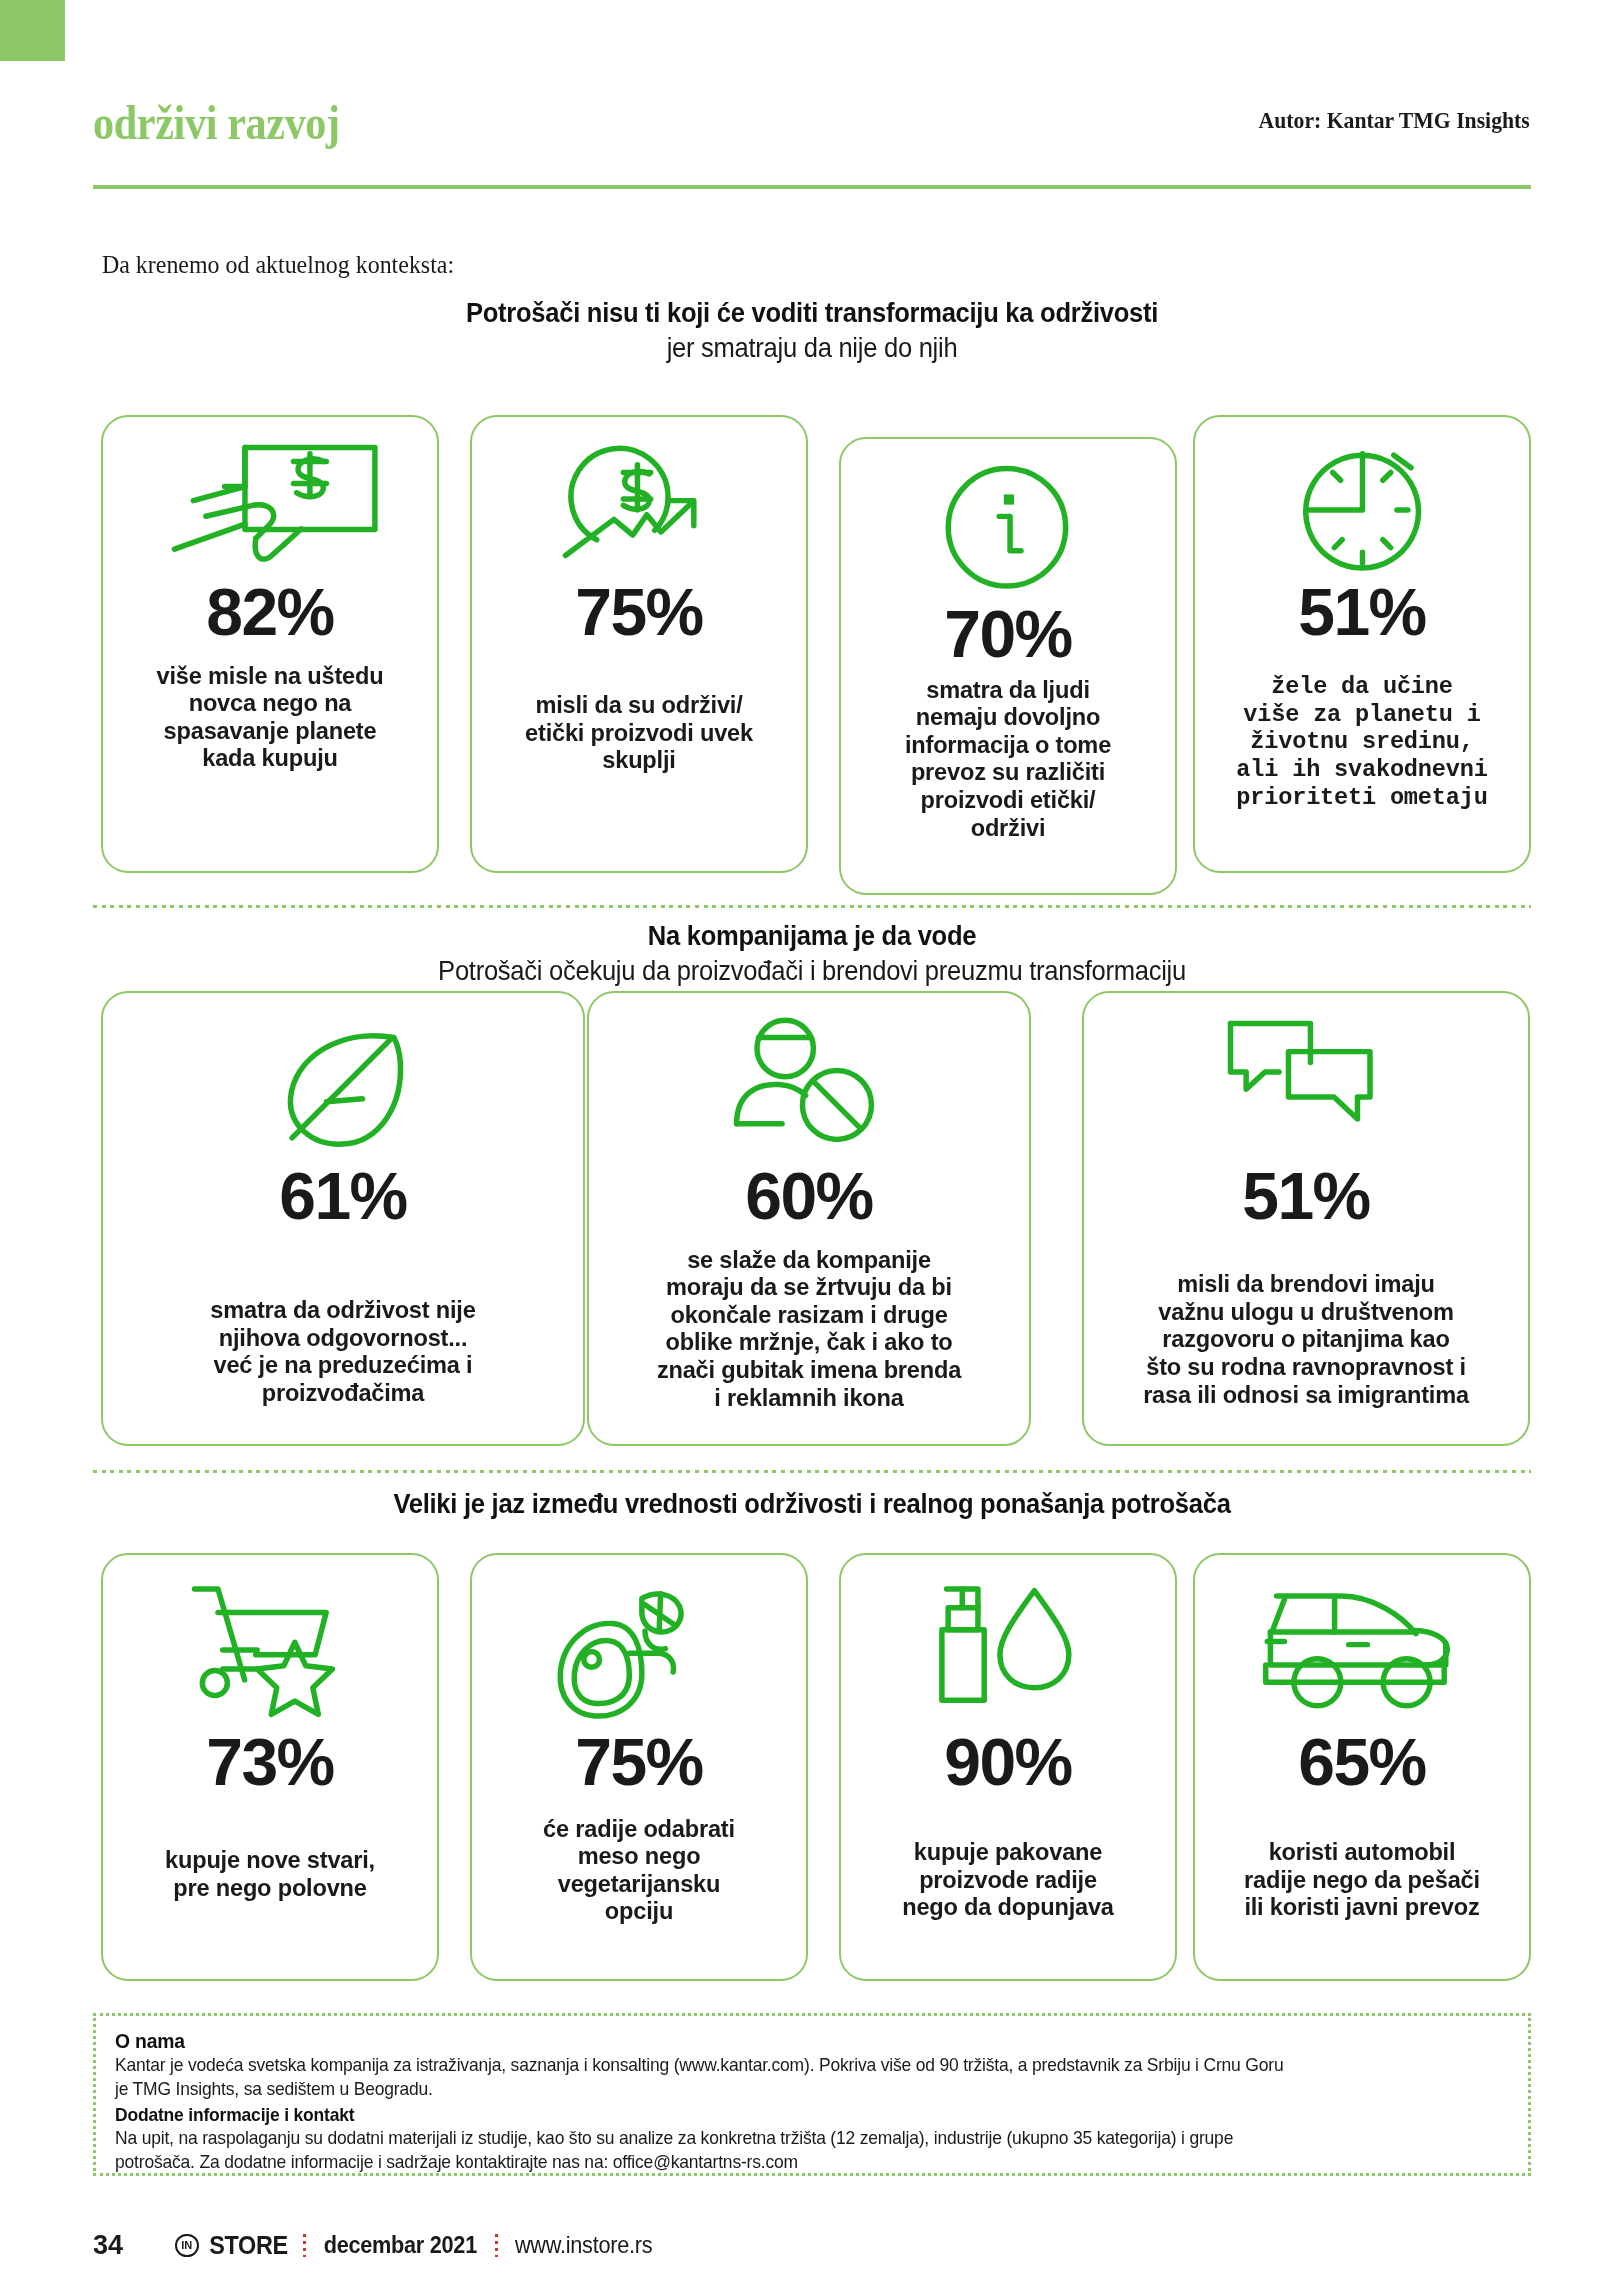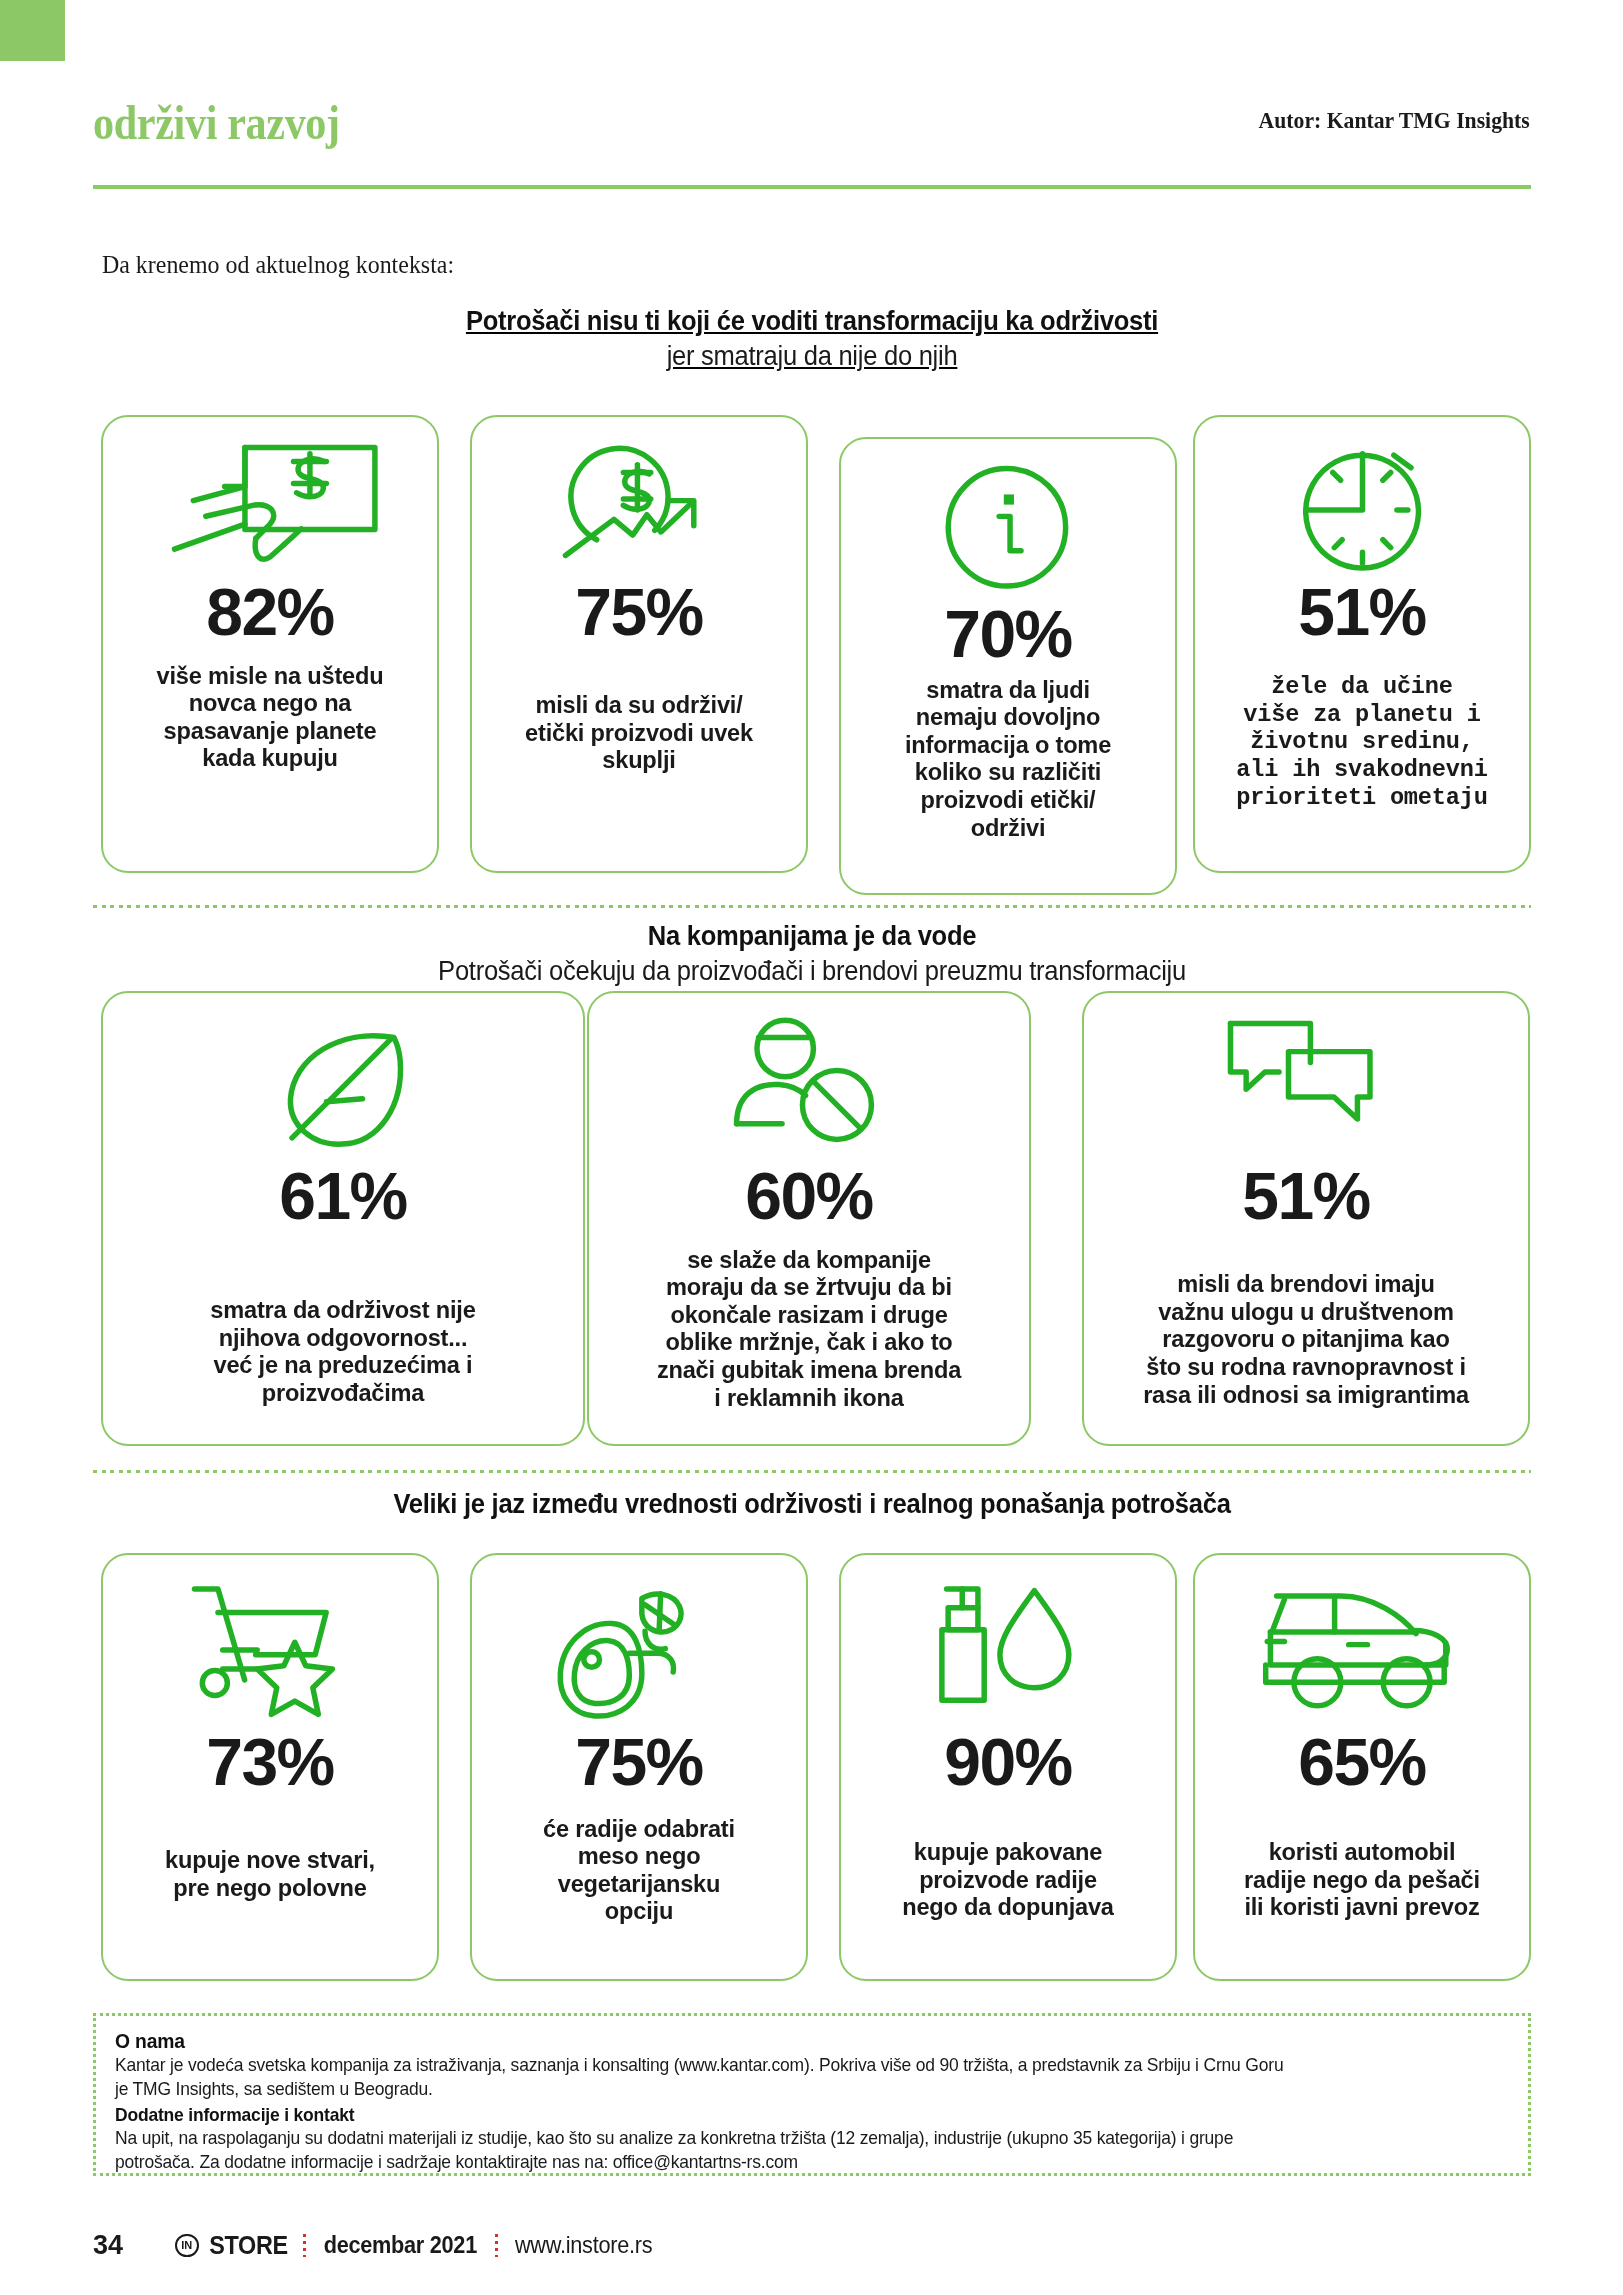--- a/index.html
+++ b/index.html
@@ -268,21 +268,21 @@
   <div class="corner-block"></div>
 
   <div class="header">
     <div class="header-title">održivi razvoj</div>
     <div class="header-author">Autor: Kantar TMG Insights</div>
   </div>
   <div class="header-rule"></div>
 
   <div class="intro">Da krenemo od aktuelnog konteksta:</div>
 
-  <div class="sec-head" style="top:305px;text-decoration:underline;">
+  <div class="sec-head" style="top:297px;">
     <span class="line1">Potrošači nisu ti koji će voditi transformaciju ka održivosti</span>
     <span class="line2">jer smatraju da nije do njih</span>
   </div>
 
   <div class="card" style="left:101px; top:415px; width:338px; height:458px;">
     <div class="card-icon" style="height:145px;">
       <svg width="236" height="137" viewBox="0 0 300 175">
         <g class="ico">
           <rect x="118" y="12" width="166" height="105"></rect>
           <path d="M118 12 L118 62 L92 62"></path>
@@ -336,21 +336,21 @@
           <circle cx="88" cy="86" r="75"></circle>
           <path d="M78 72 L92 72 L92 116 L106 116"></path>
           <rect class="ico-f" x="84" y="44" width="13" height="13"></rect>
         </g>
       </svg>
     </div>
     <div class="card-pct">70%</div>
     <div class="card-txt" style="margin-top:9.4px;">smatra da ljudi
 nemaju dovoljno
 informacija o tome
-koliko su različiti
+prevoz su različiti
 proizvodi etički/
 održivi</div>
   </div>
 
   <div class="card" style="left:1193px; top:415px; width:338px; height:458px;">
     <div class="card-icon" style="height:145px;">
       <svg width="157" height="137" viewBox="0 0 200 175">
         <g class="ico">
           <path d="M100 22 A72 72 0 1 1 99 22 Z"></path>
           <path d="M100 20 L100 92 L28 92"></path>

